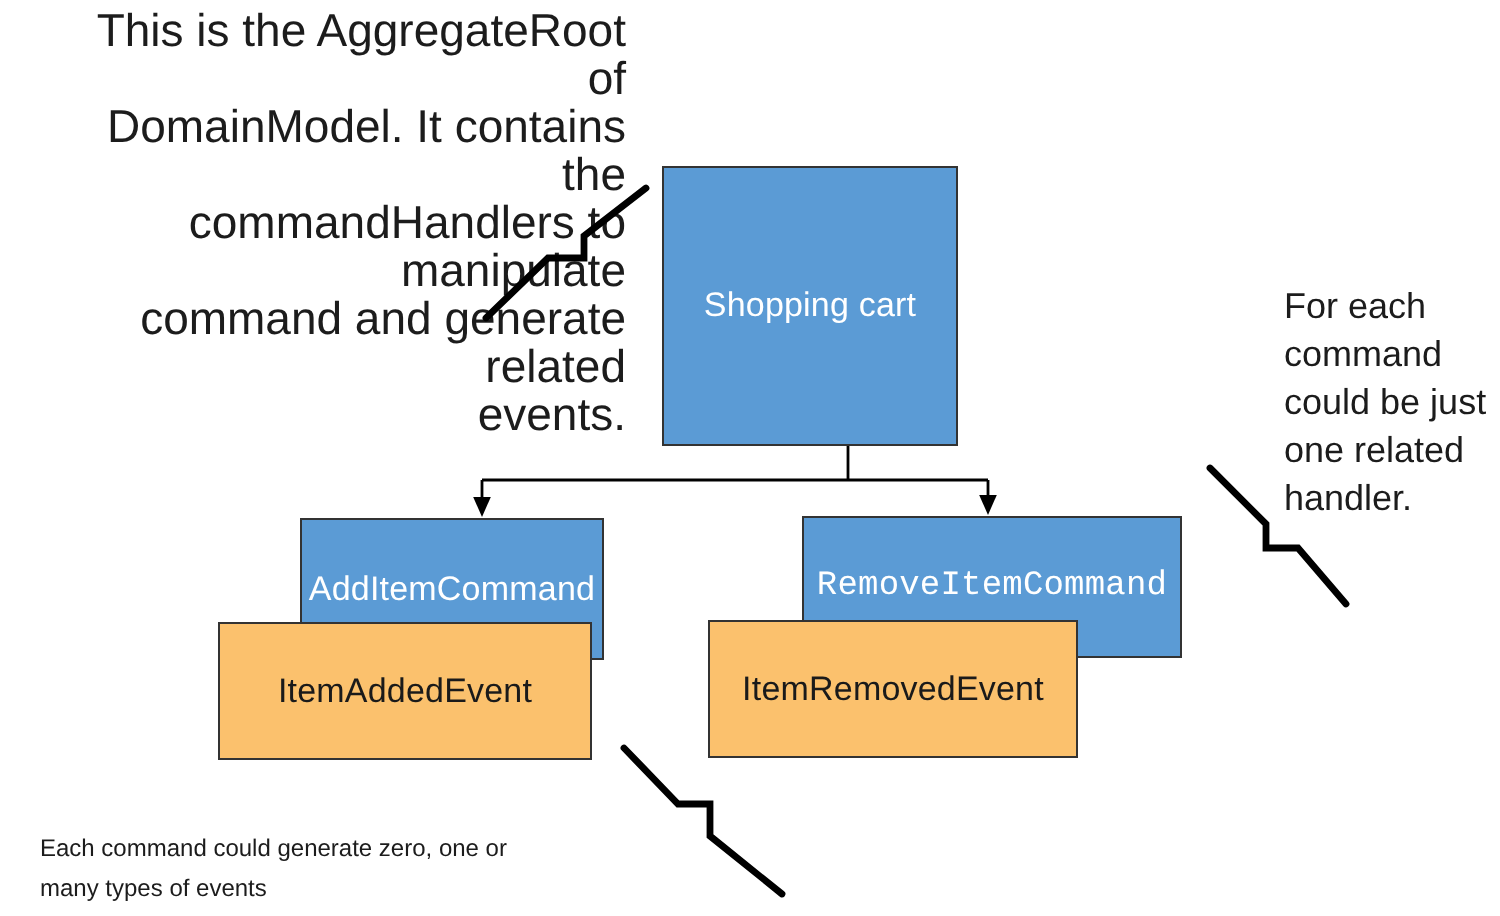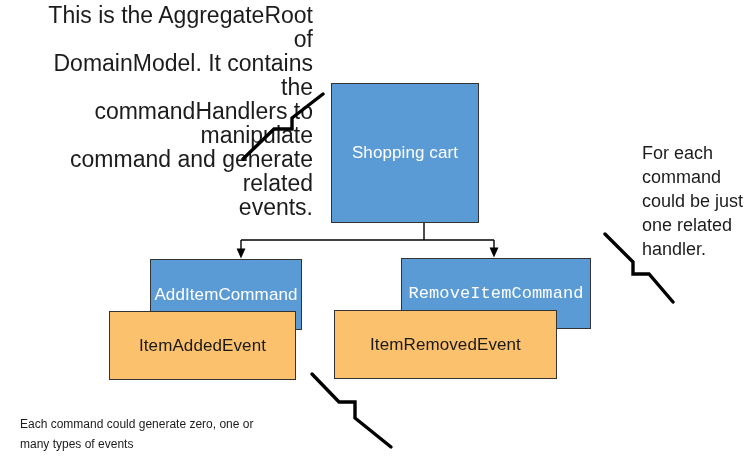--- a/index.html
+++ b/index.html
@@ -29,21 +29,21 @@
   }
   .node.event {
     background: var(--event_fill, #FBC16D);
     color: var(--event_text, #1a1a1a);
     z-index: 2;
   }
   .node-shopping-cart { left: 331px; top: 83px;  width: 148px; height: 140px; }
   .node-add-command   { left: 150px; top: 259px; width: 152px; height: 71px; }
   .node-remove-command{ left: 401px; top: 258px; width: 190px; height: 71px; font-family: Liberation Mono, monospace; }
   .node-added-event   { left: 93px;  top: 311px; width: 187px; height: 69px; margin-left: 16px; }
-  .node-removed-event { left: 334px; top: 310px; width: 223px; height: 69px; }
+  .node-removed-event { left: 354px; top: 310px; width: 185px; height: 69px; }
 
   .note {
     position: absolute;
     color: var(--note_text, #1c1c1c);
     white-space: pre-line;
     z-index: 3;
   }
   .note-aggregate {
     left: 0; top: 3px; width: 282px;
     font-size: 23px; line-height: 24px;

